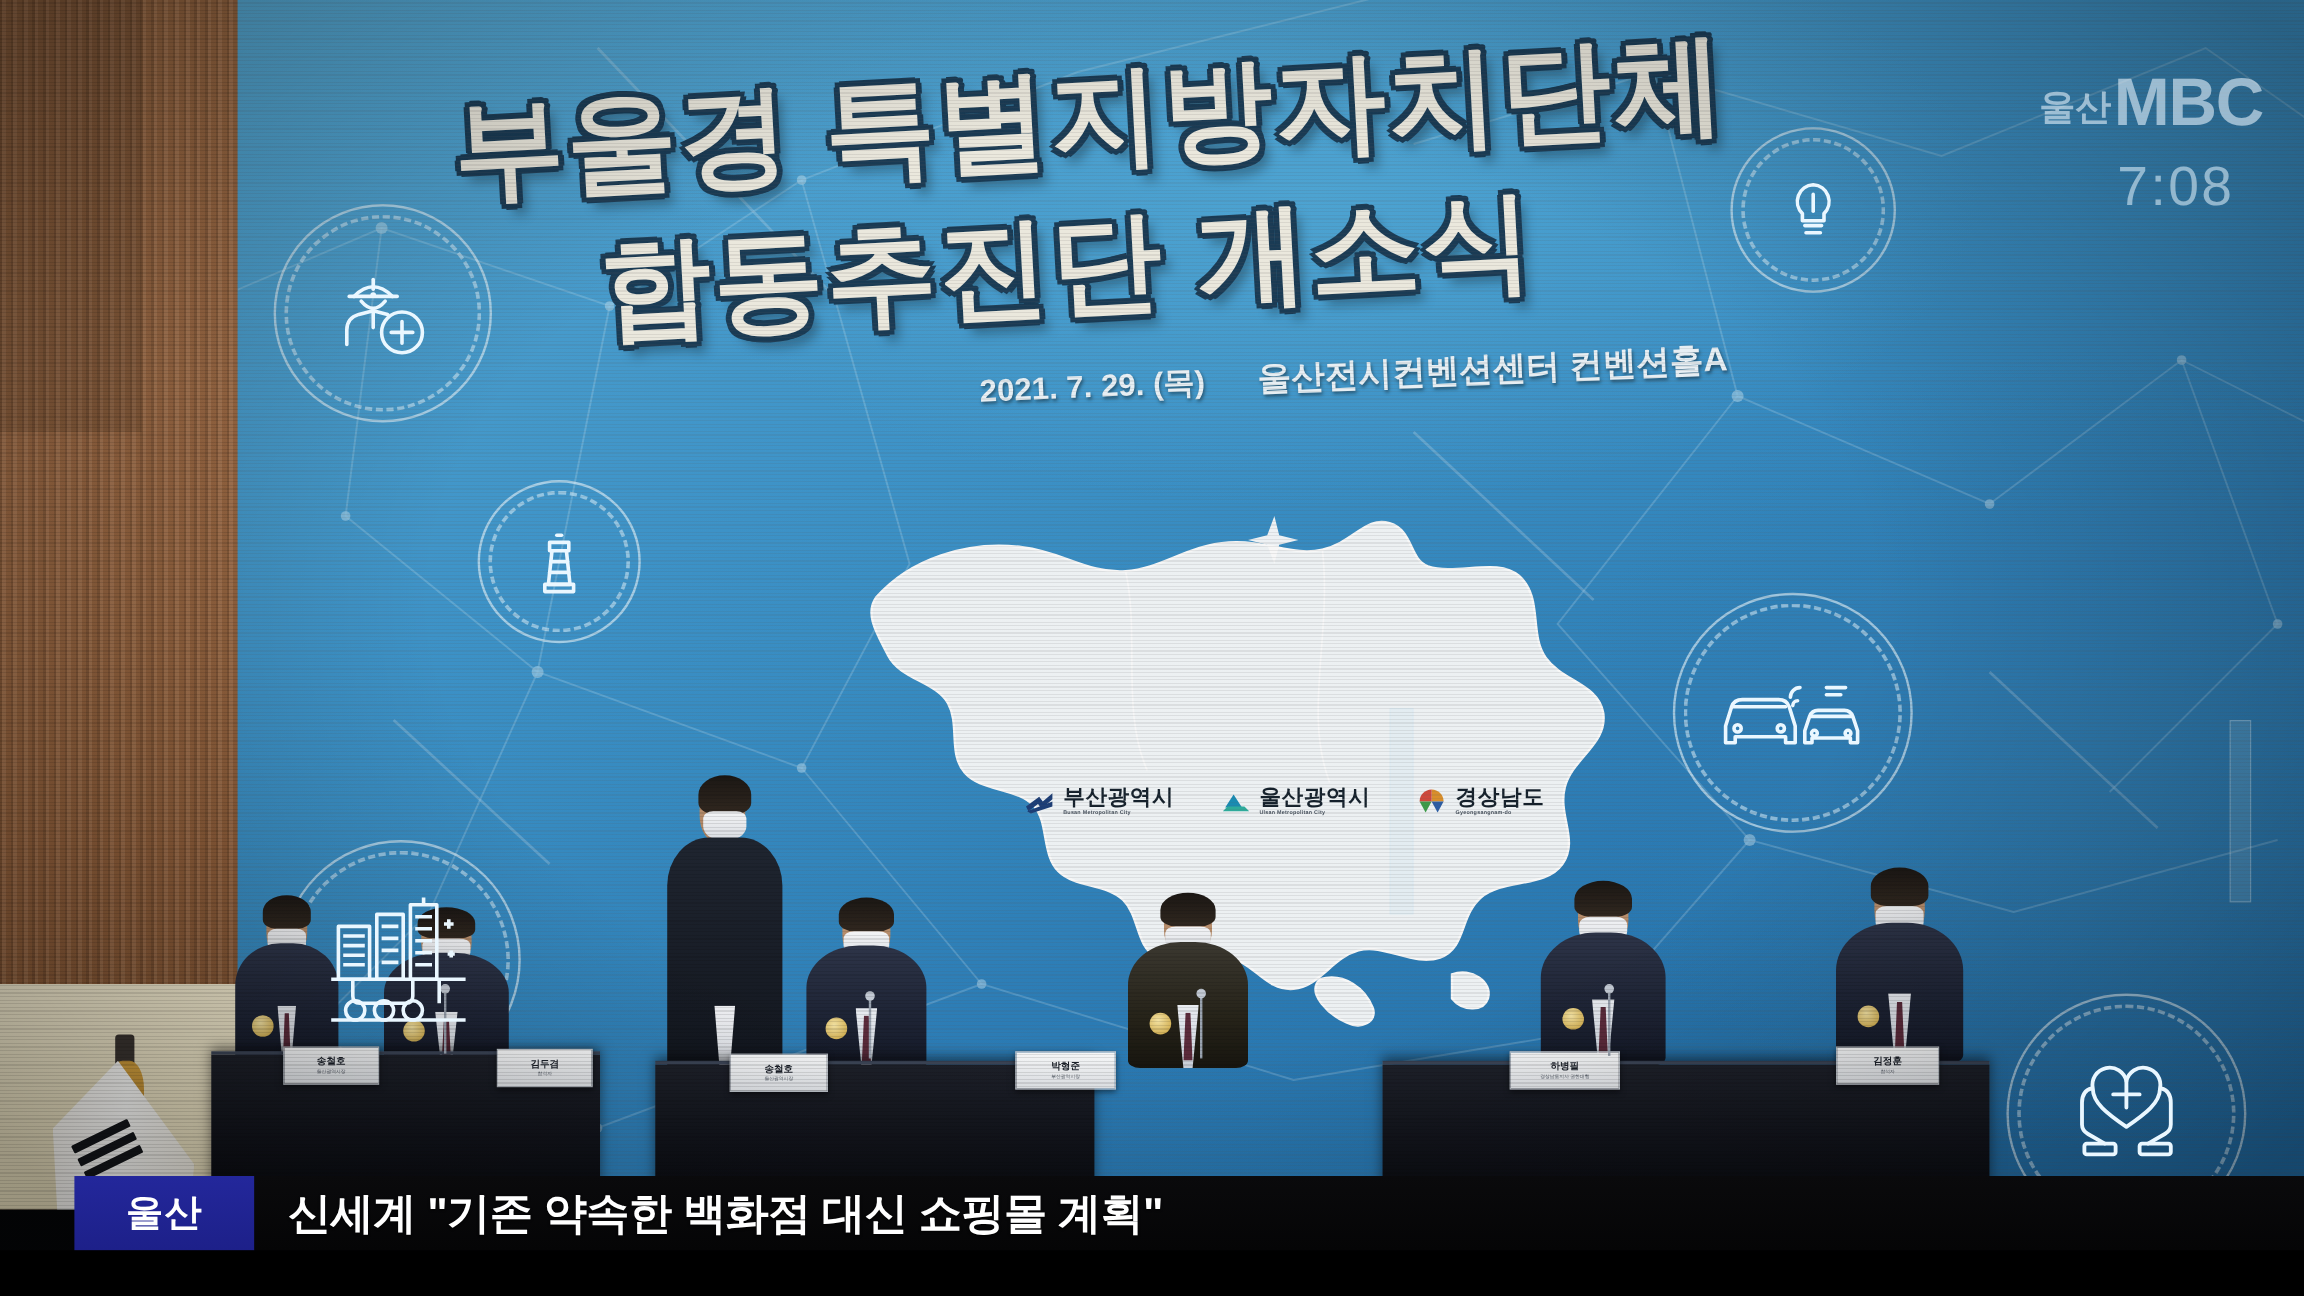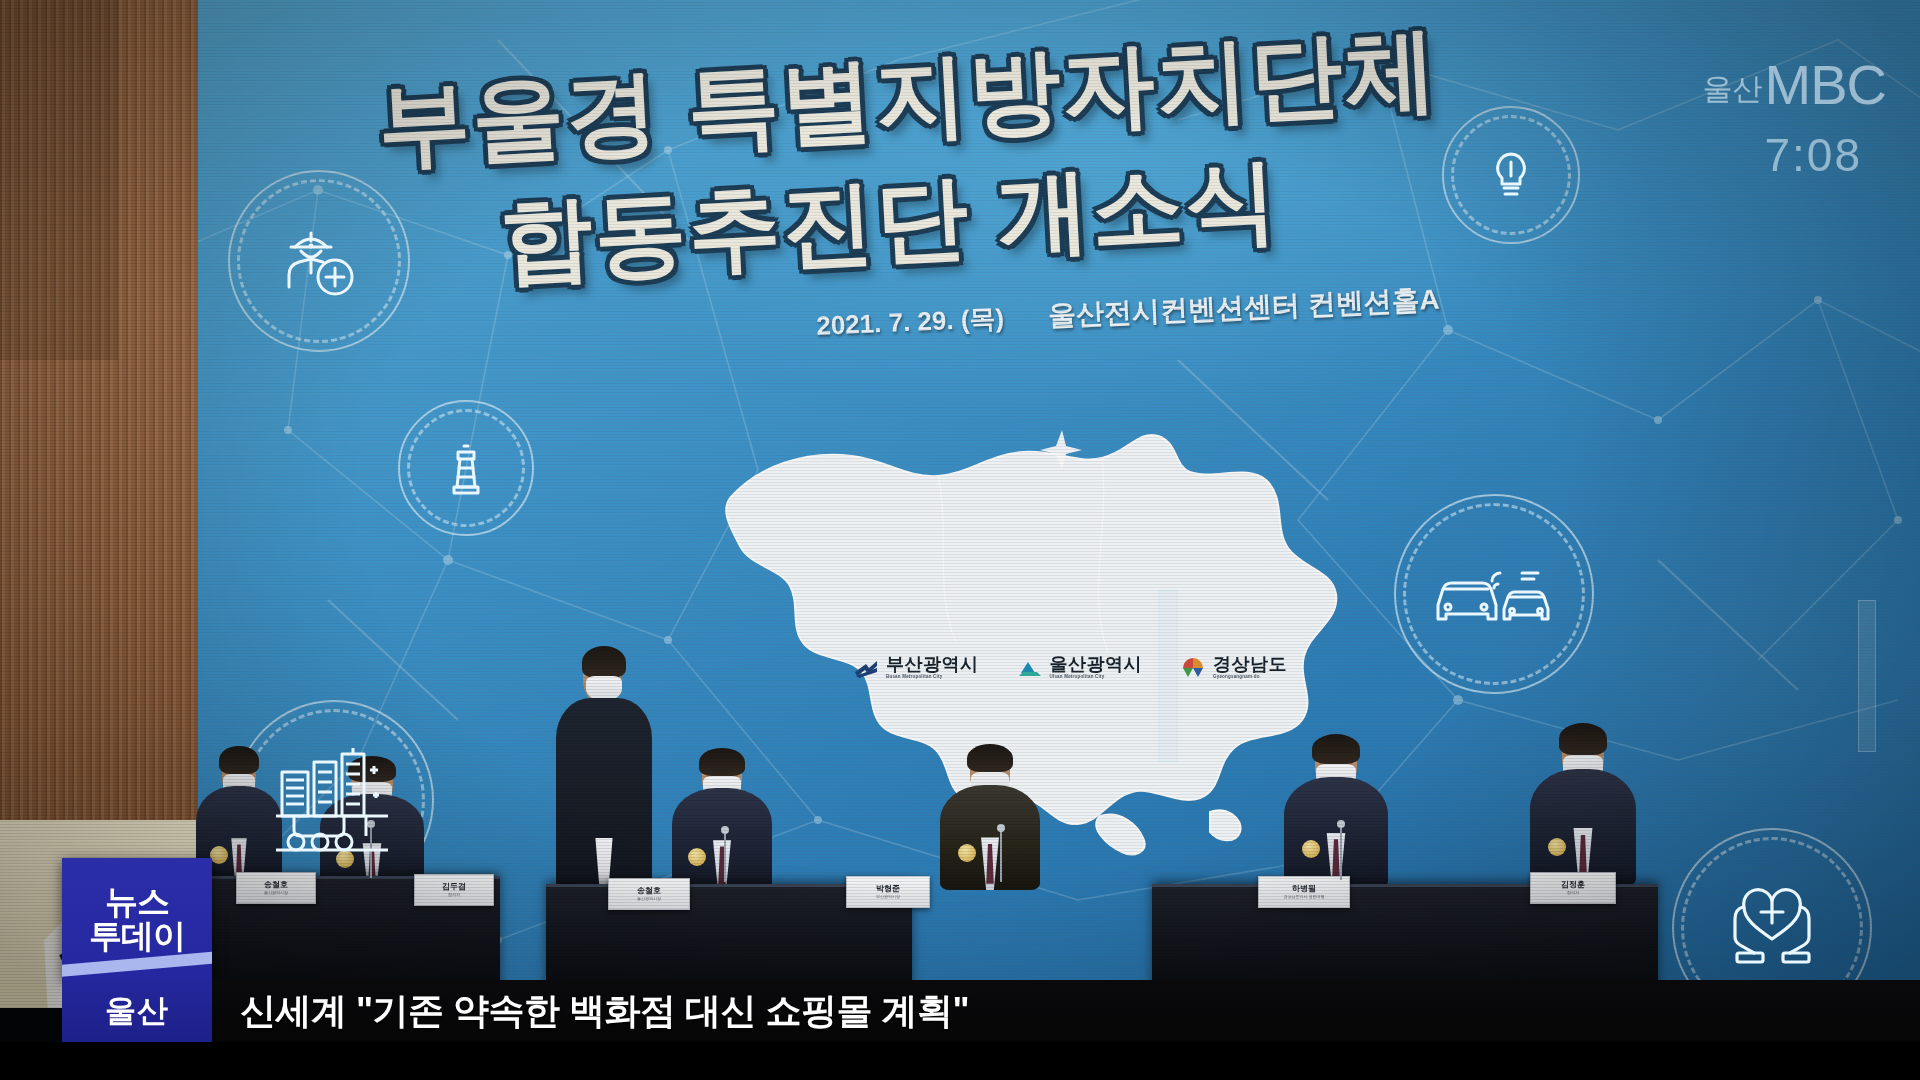--- a/index.html
+++ b/index.html
@@ -109,21 +109,21 @@
   .nameplate{position:absolute;background:linear-gradient(180deg,#f6f7f8,#dfe2e6);
     border:1px solid #b9bfc6;display:flex;flex-direction:column;align-items:center;justify-content:center;
     box-shadow:0 2px 5px rgba(0,0,0,.5);}
   .np-n{font-size:8px;color:#1b2029;font-weight:700;line-height:1;}
   .np-s{font-size:4px;color:#555c66;line-height:1;margin-top:2px;}
   .mic{position:absolute;width:2px;background:#9aa3b0;}
   .mic:before{content:"";position:absolute;left:-3px;top:-6px;width:8px;height:8px;border-radius:50%;background:#c3cad4;}
   .plexi{position:absolute;background:rgba(190,225,245,.18);border:1px solid rgba(220,240,255,.35);}
 
   
-  .wm-logo{position:absolute;right:34px;top:52px;font-size:56px;font-weight:400;
+  .wm-logo{position:absolute;right:34px;top:52px;font-size:56px;font-weight:700;
     color:rgba(236,247,255,.58);letter-spacing:-1px;}
   .wm-logo .wm-sm{font-size:30px;letter-spacing:0;vertical-align:middle;margin-right:2px;}
   .wm-clock{position:absolute;right:58px;top:128px;font-size:46px;font-weight:400;
     color:rgba(232,245,255,.55);letter-spacing:2px;}
 
   .prog-box{position:absolute;left:62px;top:858px;width:150px;height:122px;
     background:linear-gradient(180deg,#2a2ea8 0%,#2527a0 100%);
     box-shadow:0 3px 12px rgba(0,0,0,.6);overflow:hidden;
     display:flex;flex-direction:column;align-items:center;justify-content:center;}
   .prog-box .pl{color:#fff;font-size:33px;font-weight:700;line-height:1.03;letter-spacing:-1px;}
@@ -478,25 +478,20 @@
 
     <div class="scan"></div>
     <div class="vig"></div>
   </div>
 
   <div class="wm-logo">
     <span class="wm-sm">울산</span><span>MBC</span>
   </div>
   <div class="wm-clock">7:08</div>
 
-  <div class="prog-box">
-    <div class="pl">뉴스</div>
-    <div class="pl">투데이</div>
-    <div class="prog-stripe"></div>
-  </div>
 
   <div class="loc-box">
     <span>울산</span>
   </div>
 
   <div class="ticker">
     <span>신세계 "기존 약속한 백화점 대신 쇼핑몰 계획"</span>
   </div>
 
   <div class="letterbox-b"></div>

